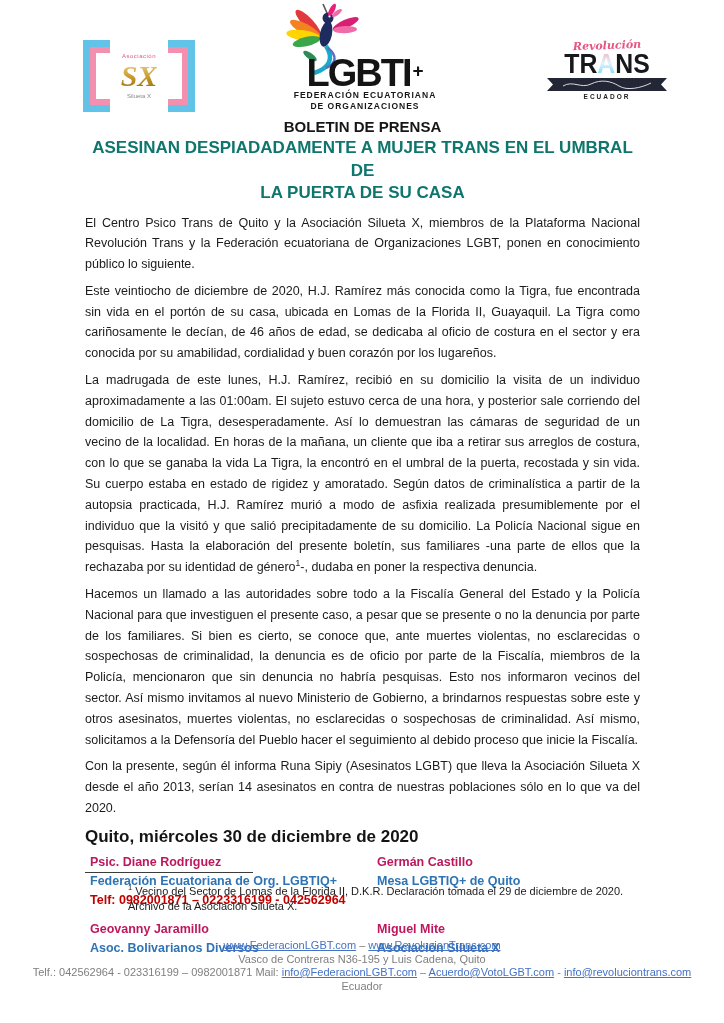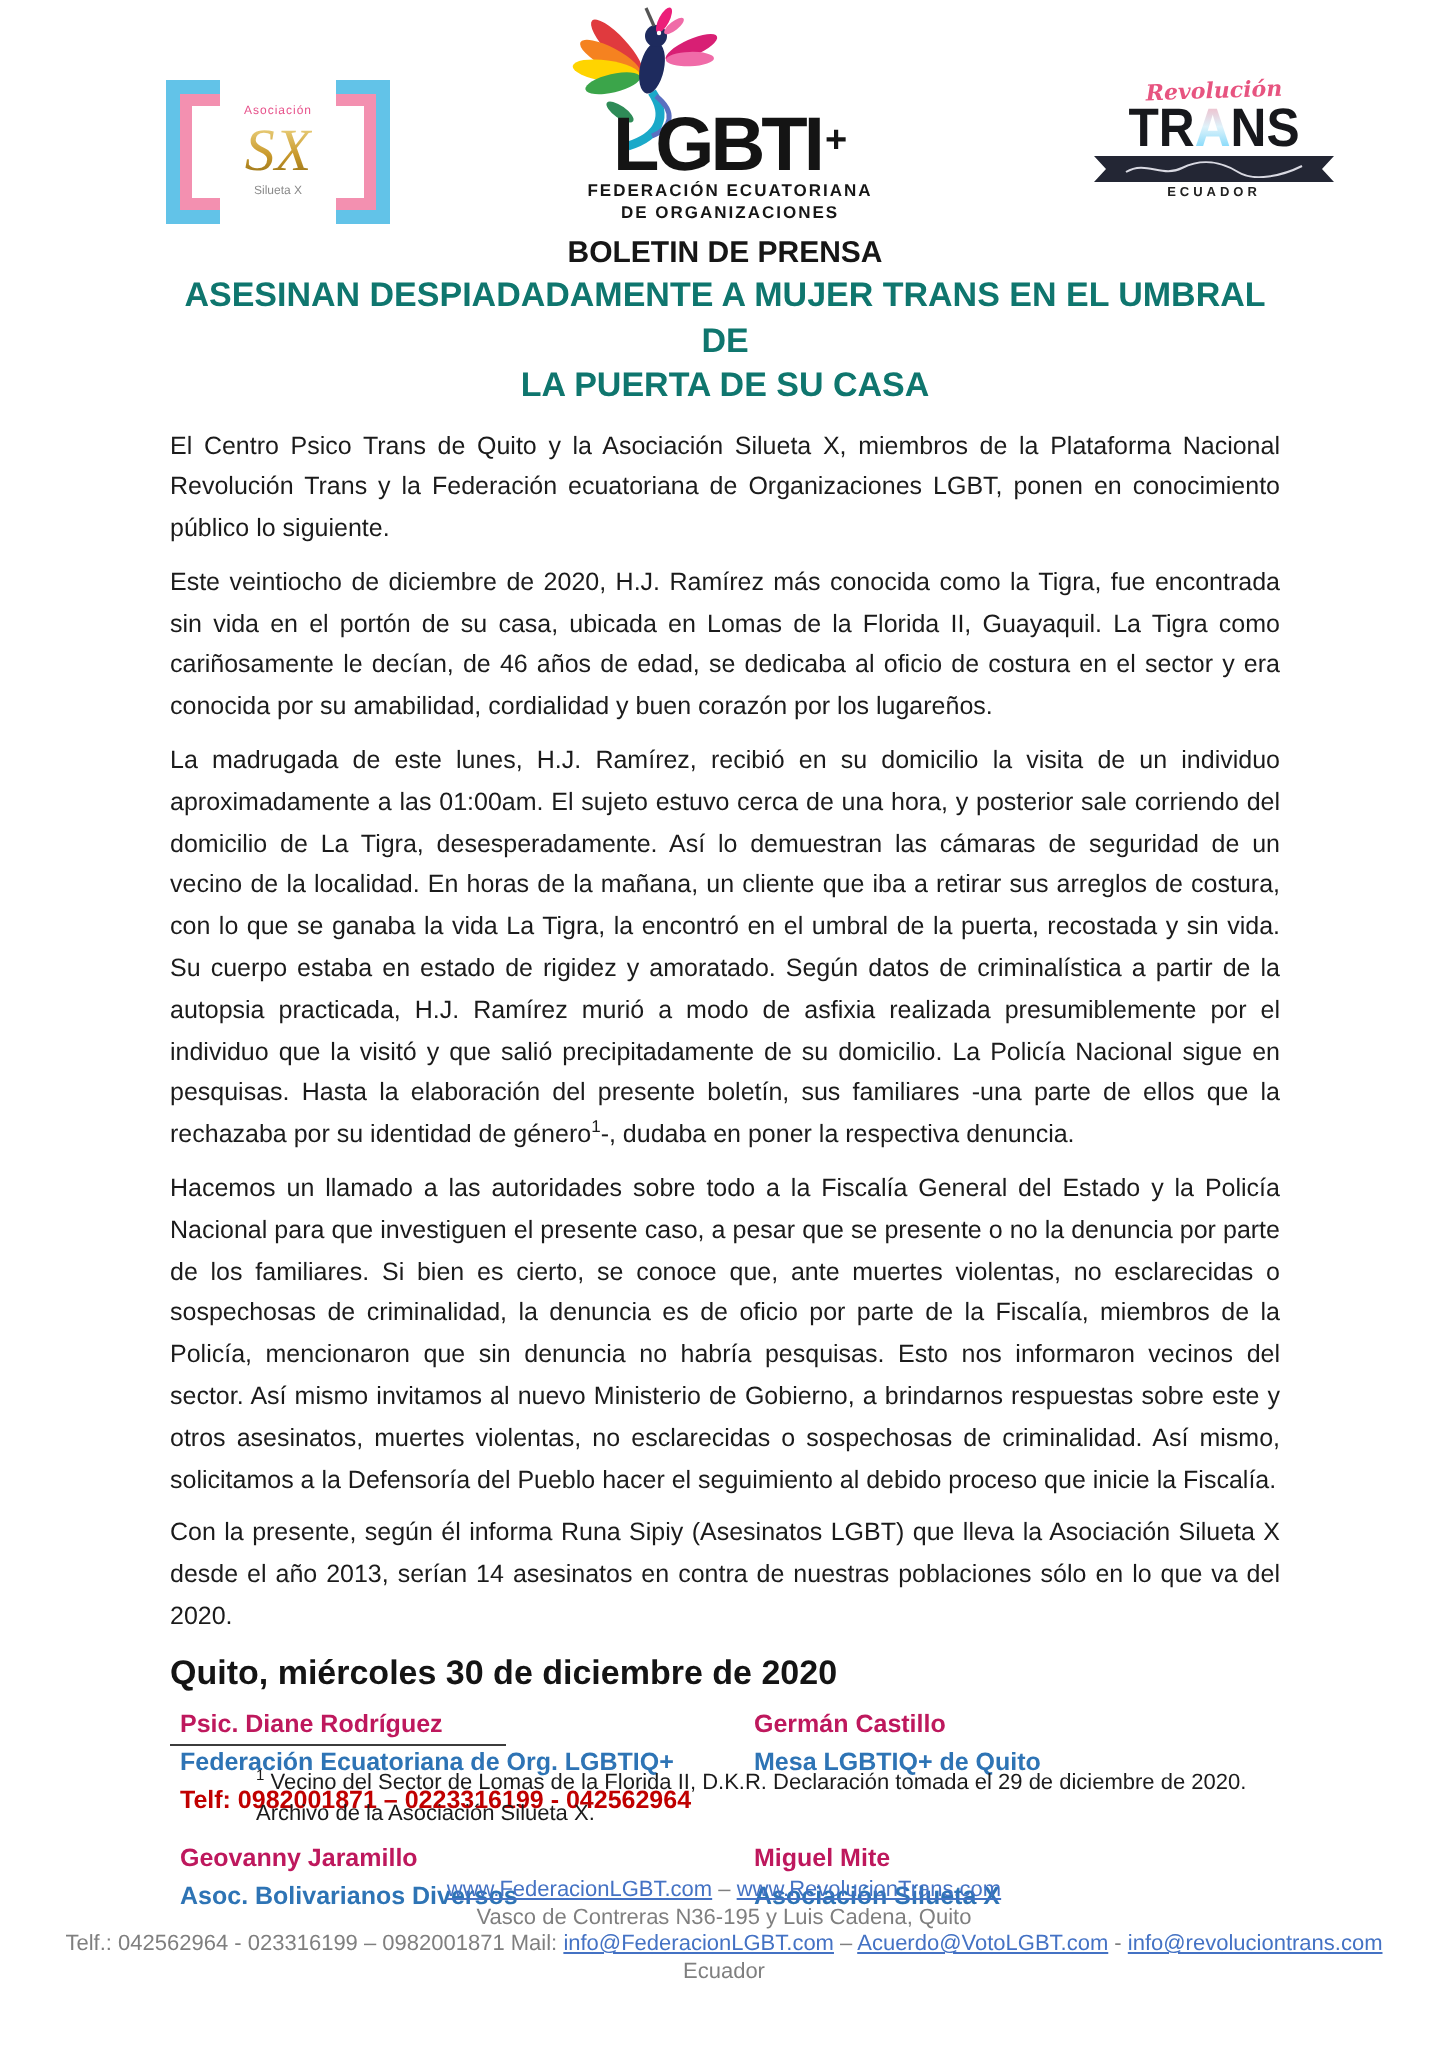--- a/index.html
+++ b/index.html
@@ -15,21 +15,21 @@
   
   .logos{position:relative;height:112px;}
   .logo-sx{position:absolute;left:83px;top:40px;width:112px;height:72px;display:flex;align-items:stretch;}
   .sx-bracket{width:20px;position:relative;}
   .sx-bracket.left{border-left:7px solid #62C3E8;border-top:7px solid #62C3E8;border-bottom:7px solid #62C3E8;}
   .sx-bracket.left .inner{position:absolute;inset:0;border-left:6px solid #F390B0;border-top:6px solid #F390B0;border-bottom:6px solid #F390B0;}
   .sx-bracket.right{border-right:7px solid #62C3E8;border-top:7px solid #62C3E8;border-bottom:7px solid #62C3E8;}
   .sx-bracket.right .inner{position:absolute;inset:0;border-right:6px solid #F390B0;border-top:6px solid #F390B0;border-bottom:6px solid #F390B0;}
   .sx-mid{flex:1;display:flex;flex-direction:column;align-items:center;justify-content:center;line-height:1;}
   .sx-top{font-size:6px;color:#E7528B;letter-spacing:.5px;margin-bottom:2px;}
-  .sx-main{font-family:"Liberation Serif",serif;font-style:italic;font-weight:normal;font-size:30px;
+  .sx-main{font-family:"Liberation Serif",serif;font-style:italic;font-weight:bold;font-size:30px;
     background:linear-gradient(180deg,#EFD88A 0%,#C9992B 55%,#8C6A14 100%);
     -webkit-background-clip:text;background-clip:text;color:transparent;}
   .sx-bottom{font-size:6px;color:#8a8a8a;margin-top:2px;}
 
   .logo-fed{position:absolute;left:50%;transform:translateX(-52%);top:2px;width:200px;height:110px;text-align:center;}
   .fed-bird{position:absolute;left:14px;top:0;}
   .fed-text{position:absolute;left:14px;right:0;bottom:0;}
   .fed-main{font-size:38px;font-weight:800;letter-spacing:-2px;color:#141414;line-height:34px;}
   .fed-plus{font-size:19px;font-weight:700;vertical-align:9px;letter-spacing:0;margin-left:2px;}
   .fed-sub{font-size:8.5px;font-weight:bold;color:#161616;letter-spacing:1px;line-height:11px;}

